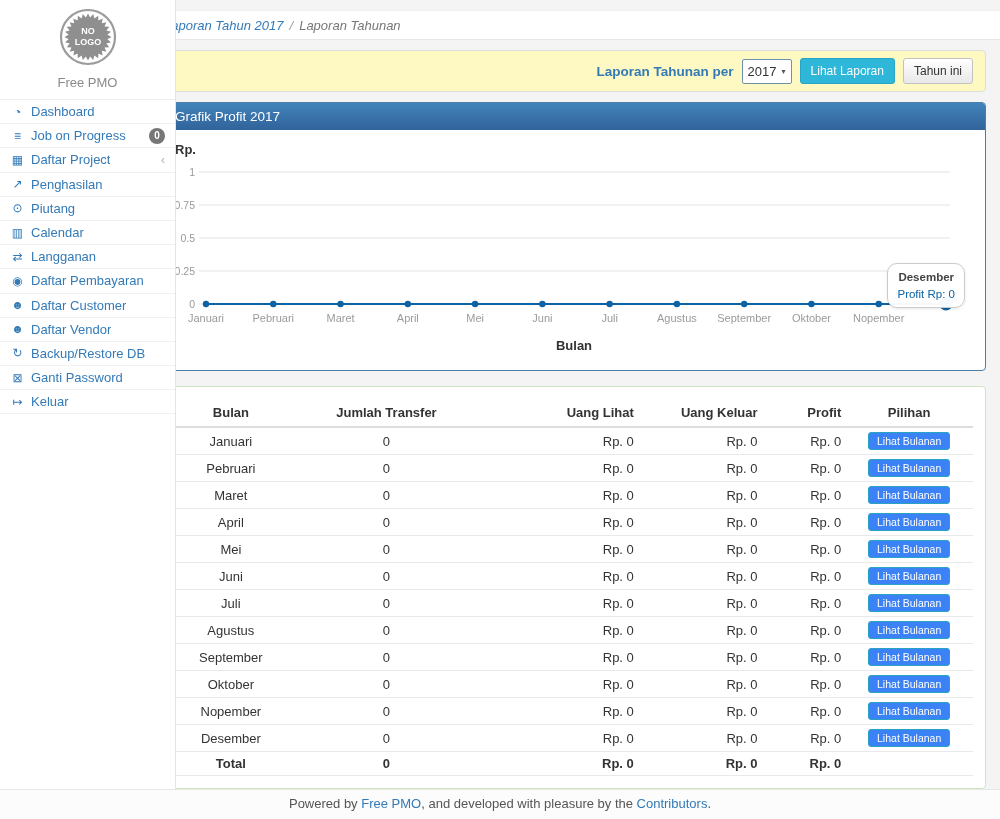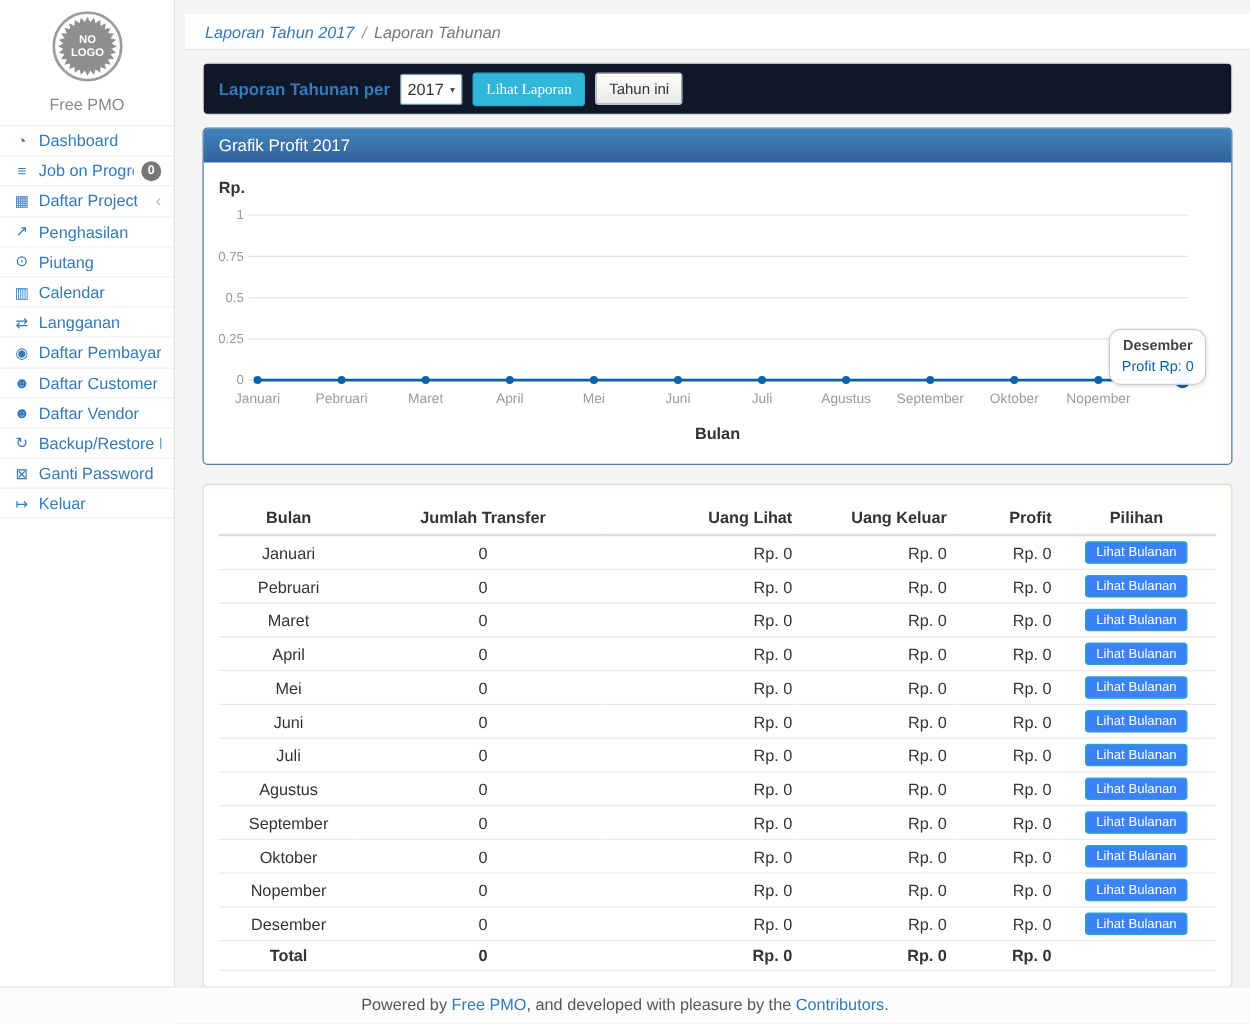--- a/index.html
+++ b/index.html
@@ -3,21 +3,21 @@
 <meta charset="utf-8">
 <style>
   * { margin:0; padding:0; box-sizing:border-box; }
   html,body { background:#e9e9e9; }
   .page {
     position:relative; width:1000px; height:819px; overflow:hidden;
     background:#f4f4f4; font-family:"Liberation Sans", sans-serif; color:#333;
   }
   
   .sidebar {
-    position:absolute; left:0; top:0; width:140px; height:100%;
+    position:absolute; left:0; top:0; width:176px; height:100%;
     background:#ffffff; border-right:1px solid #e4e4e4; z-index:1;
   }
   .logo-block { text-align:center; padding:8px 0 9px; border-bottom:1px solid #ededed; }
   .brand { margin-top:5px; font-size:13px; color:#8a8a8a; }
   .nav-item {
     display:flex; align-items:center; gap:6px;
     padding:4px 10px; height:24.2px; font-size:13px; color:#337ab7;
     text-decoration:none; border-bottom:1px solid #f1f1f1; white-space:nowrap;
   }
   .nav-icon { width:15px; text-align:center; font-size:12px; color:#337ab7; flex:0 0 auto; }
@@ -31,32 +31,32 @@
   .main { position:absolute; left:148px; top:0; right:0; }
   .breadcrumb-bar {
     margin-top:10px; background:#fff; border-top:1px solid #f0f0f0; border-bottom:1px solid #e7e7e7;
     padding:7px 16px; font-size:13px; height:30px;font-style:italic;
   }
   .breadcrumb-bar a { color:#337ab7; text-decoration:none; }
   .bc-sep { color:#9a9a9a; margin:0 6px; }
   .bc-current { color:#777; }
   
   .filter-panel {
-    margin:10px 14px 0; background:#0f172a; border:1px solid #dddddd; border-radius:4px;
-    padding:7px 12px; display:flex; align-items:center; gap:8px; height:42px;
+    margin:10px 14px 0; background:#fef9c3; border:1px solid #dddddd; border-radius:4px;
+    padding:7px 12px; display:flex; align-items:center; gap:8px; height:42px;justify-content:flex-end;
   }
   .filter-label { color:#337ab7; font-weight:bold; font-size:13.5px; }
   .select-box {
     display:inline-flex; align-items:center; justify-content:space-between;
     width:50px; background:#fff; border:1px solid #6d93ad; border-radius:2px;
     padding:4px 5px; font-size:13px; color:#333; cursor:pointer;
   }
   .caret { font-size:8px; color:#555; }
   .btn { font-family:inherit; font-size:12px; padding:5px 10px; border-radius:3px; cursor:pointer; }
-  .btn-info { background:#2eb7d8; border:1px solid #29a5c3; color:#fff;font-family:Liberation Serif, serif; }
+  .btn-info { background:#2eb7d8; border:1px solid #29a5c3; color:#fff; }
   .btn-default { background:linear-gradient(#ffffff,#e8e8e8); border:1px solid #c2c2c2; color:#333; }
   
   .panel { margin:10px 14px 0; border-radius:4px; background:#fff; }
   .panel-primary { border:1px solid #4d7ea8; }
   .panel-primary .panel-heading {
     background:linear-gradient(#4383bb,#30639a); color:#fff; font-size:13.5px;
     padding:6px 12px; border-radius:3px 3px 0 0;
   }
   .panel-success { margin-top:15px; border:1px solid #cfe5bf; }
   .panel-success .panel-heading {

